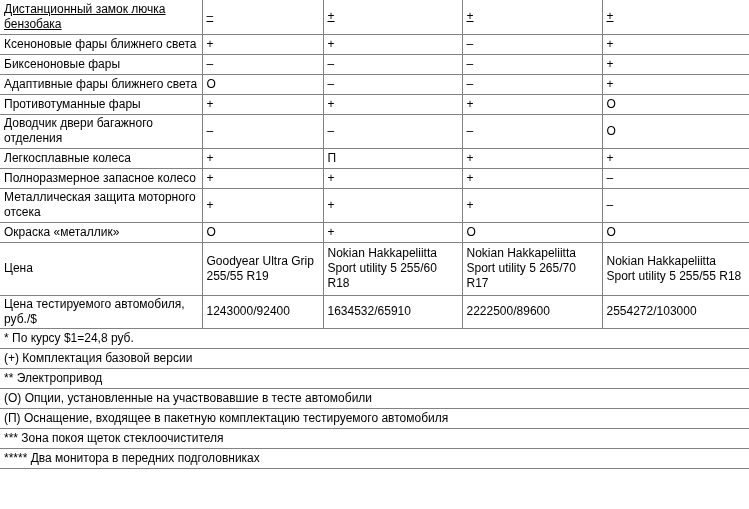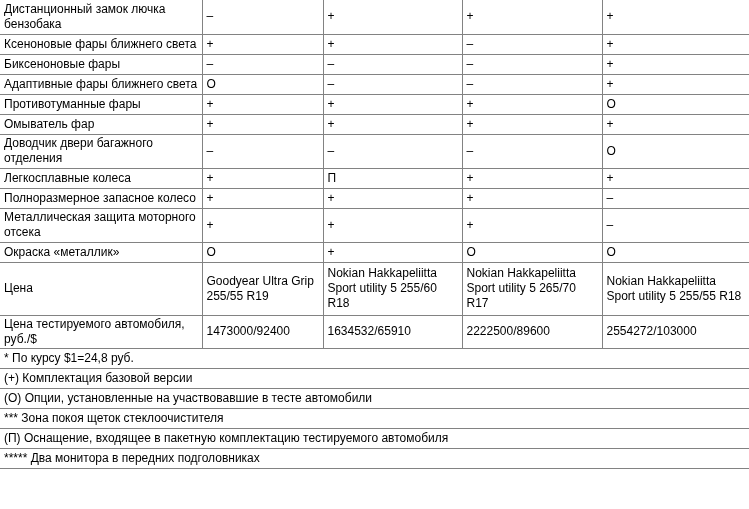--- a/index.html
+++ b/index.html
@@ -46,21 +46,21 @@
 <div class="screen">
   <table class="cmp">
     <colgroup>
       <col style="width:202px">
       <col style="width:121px">
       <col style="width:139px">
       <col style="width:140px">
       <col style="width:147px">
     </colgroup>
     <tbody>
-        <tr style="height: 34px;">
+        <tr style="height: 34px; text-decoration: underline;">
           <td class="label-cell">Дистанционный замок лючка бензобака</td>
           <td class="value-cell">–</td>
           <td class="value-cell">+</td>
           <td class="value-cell">+</td>
           <td class="value-cell">+</td>
         </tr>
         <tr style="height: 20px;">
           <td class="label-cell">Ксеноновые фары ближнего света</td>
           <td class="value-cell">+</td>
           <td class="value-cell">+</td>
@@ -80,27 +80,20 @@
           <td class="value-cell">–</td>
           <td class="value-cell">–</td>
           <td class="value-cell">+</td>
         </tr>
         <tr style="height: 20px; padding-left: 43px;">
           <td class="label-cell">Противотуманные фары</td>
           <td class="value-cell">+</td>
           <td class="value-cell">+</td>
           <td class="value-cell">+</td>
           <td class="value-cell">О</td>
-        </tr>
-        <tr style="height: 20px;">
-          <td class="label-cell">Омыватель фар</td>
-          <td class="value-cell">+</td>
-          <td class="value-cell">+</td>
-          <td class="value-cell">+</td>
-          <td class="value-cell">+</td>
         </tr>
         <tr style="height: 34px;">
           <td class="label-cell">Доводчик двери багажного отделения</td>
           <td class="value-cell">–</td>
           <td class="value-cell">–</td>
           <td class="value-cell">–</td>
           <td class="value-cell">О</td>
         </tr>
         <tr style="height: 20px;">
           <td class="label-cell">Легкосплавные колеса</td>
@@ -132,38 +125,41 @@
         </tr>
         <tr style="height: 53px;">
           <td class="label-cell">Цена</td>
           <td class="value-cell">Goodyear Ultra Grip 255/55 R19</td>
           <td class="value-cell">Nokian Hakkapeliitta Sport utility 5 255/60 R18</td>
           <td class="value-cell">Nokian Hakkapeliitta Sport utility 5 265/70 R17</td>
           <td class="value-cell">Nokian Hakkapeliitta Sport utility 5 255/55 R18</td>
         </tr>
         <tr style="height: 33px;">
           <td class="label-cell">Цена тестируемого автомобиля, руб./$</td>
-          <td class="value-cell">1473000/92400</td>
+          <td class="value-cell">1243000/92400</td>
           <td class="value-cell">1634532/65910</td>
           <td class="value-cell">2222500/89600</td>
           <td class="value-cell">2554272/103000</td>
         </tr>
         <tr style="height: 20px;">
           <td colspan="5" class="footnote-cell">* По курсу $1=24,8 руб.</td>
         </tr>
         <tr style="height: 20px;">
           <td colspan="5" class="footnote-cell">(+) Комплектация базовой версии</td>
         </tr>
         <tr style="height: 20px;">
+          <td colspan="5" class="footnote-cell">** Электропривод</td>
+        </tr>
+        <tr style="height: 20px;">
           <td colspan="5" class="footnote-cell">(О) Опции, установленные на участвовавшие в тесте автомобили</td>
         </tr>
         <tr style="height: 20px;">
-          <td colspan="5" class="footnote-cell">*** Зона покоя щеток стеклоочистителя</td>
+          <td colspan="5" class="footnote-cell">(П) Оснащение, входящее в пакетную комплектацию тестируемого автомобиля</td>
         </tr>
         <tr style="height: 20px;">
-          <td colspan="5" class="footnote-cell">(П) Оснащение, входящее в пакетную комплектацию тестируемого автомобиля</td>
+          <td colspan="5" class="footnote-cell">*** Зона покоя щеток стеклоочистителя</td>
         </tr>
         <tr style="height: 20px; border-radius: 9px;">
           <td colspan="5" class="footnote-cell">***** Два монитора в передних подголовниках</td>
         </tr>
       </tbody>
   </table>
 </div>
 
 </body></html>

